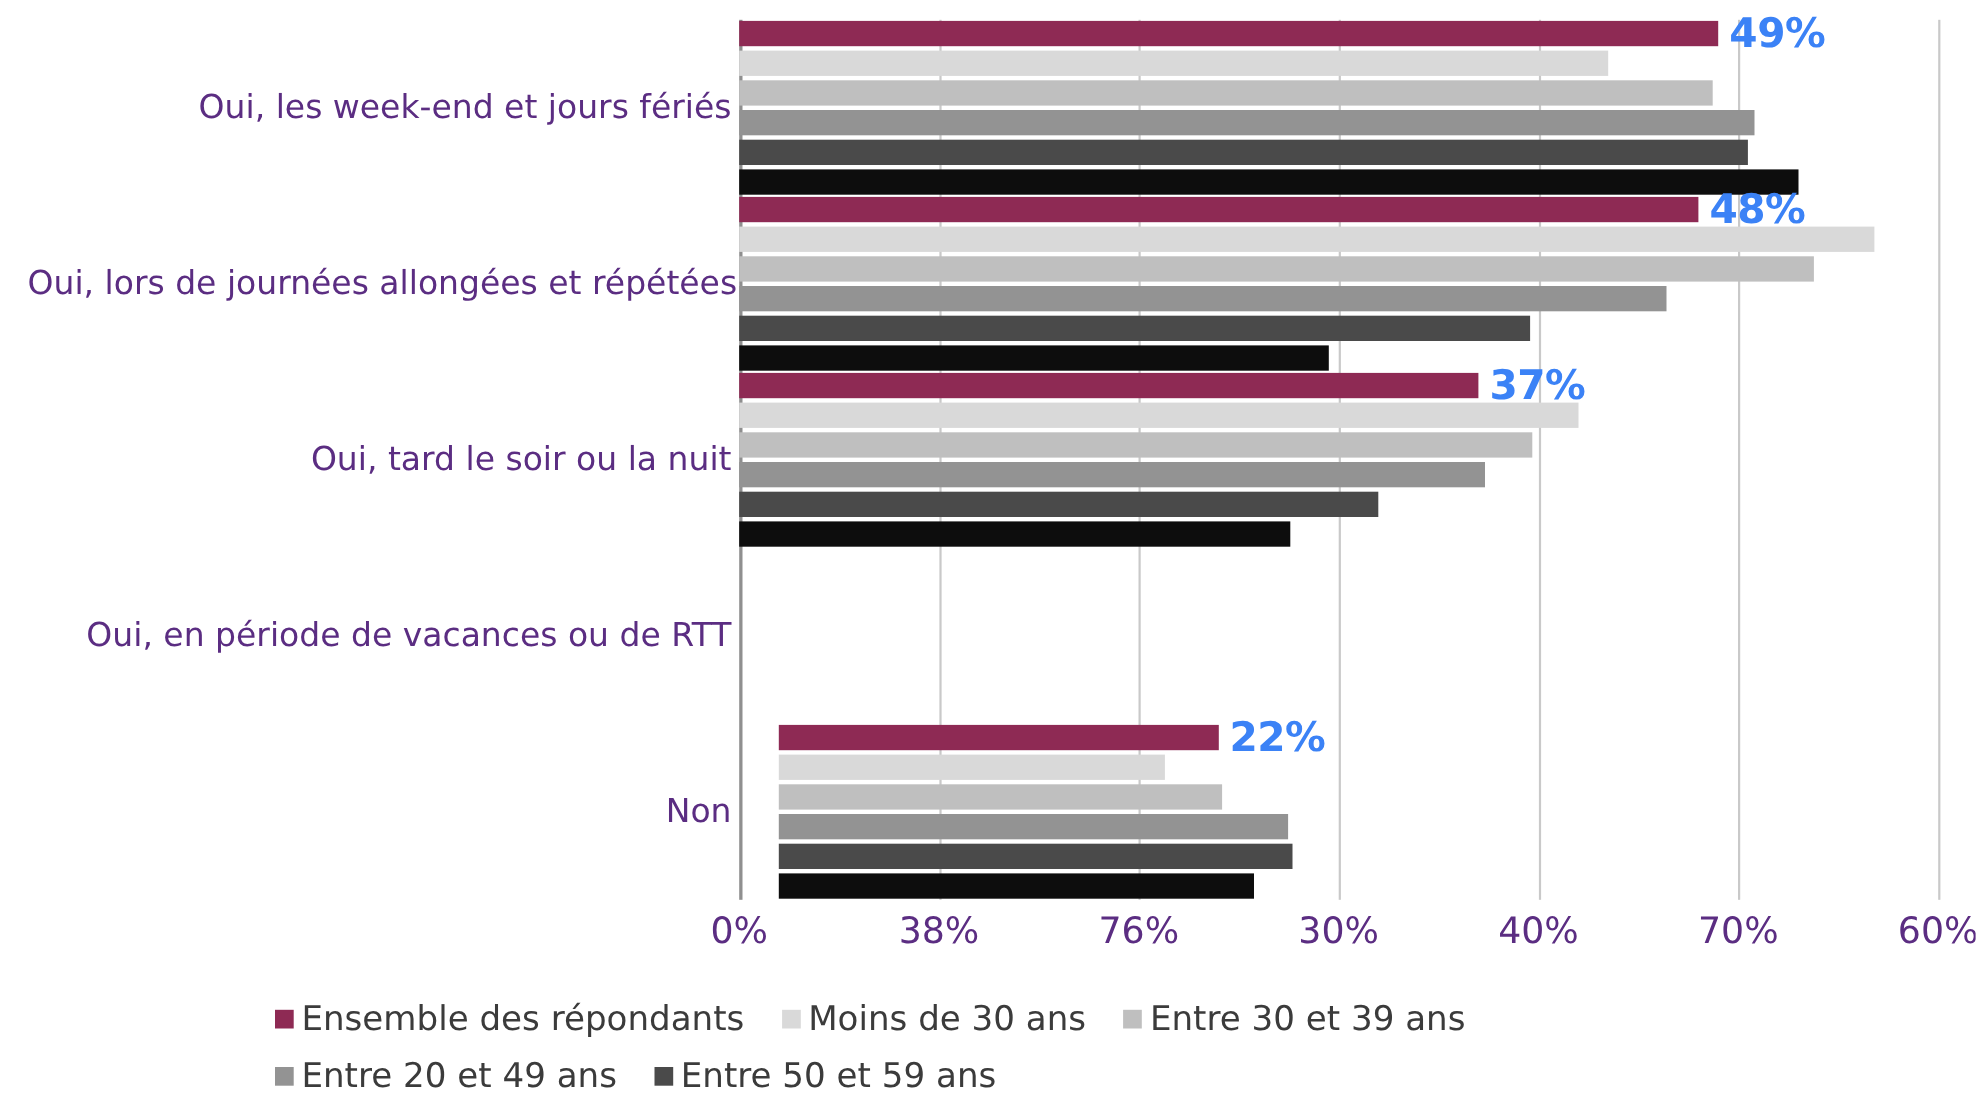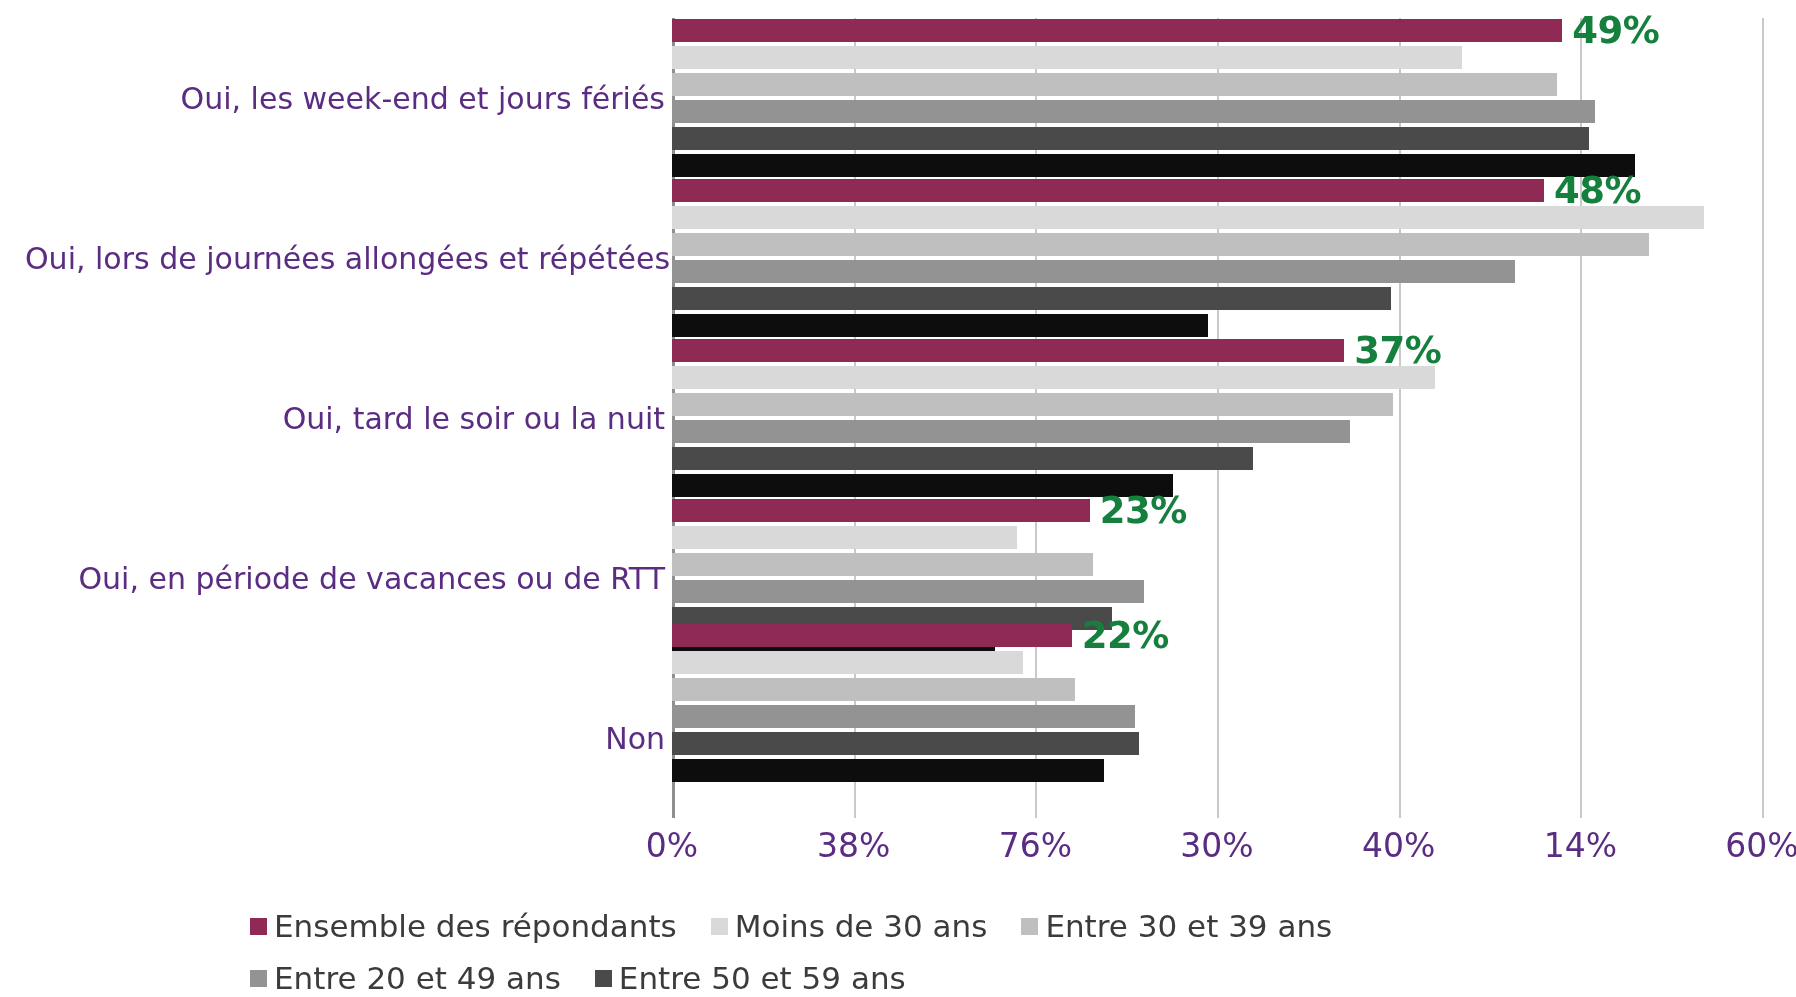--- a/index.html
+++ b/index.html
@@ -69,21 +69,21 @@
   }
   .bar-gap { height: 3px; }
 
   .bar-label {
     position: absolute;
     top: 50%;
     transform: translateY(-50%);
     margin-left: 10px;
     font-size: 37px;
     font-weight: bold;
-    color: #15803d;
+    color: #3b82f6;
     white-space: nowrap;
     letter-spacing: -0.5px;
   }
 
   
   .cat-label {
     position: absolute;
     right: 1131px; 
     width: 640px;
     text-align: right;
@@ -224,47 +224,21 @@
         </div>
         <div class="bar-gap"></div>
         <div class="bar-wrap">
           <div class="bar" title="Entre 50 et 59 ans — Oui, tard le soir ou la nuit : 32%" style="width: 581.333px; background: rgb(74, 74, 74);"></div>
         </div>
         <div class="bar-gap"></div>
         <div class="bar-wrap">
           <div class="bar" title="60 ans ou plus — Oui, tard le soir ou la nuit : 27.6%" style="width: 501.4px; background: rgb(13, 13, 13);"></div>
         </div>
       </div>
-      <div class="cat-row" style="top: 480px; height: 160px;">
-        <div class="bar-wrap">
-          <div class="bar" title="Ensemble des répondants — Oui, en période de vacances ou de RTT : 23%" style="width: 417.833px; background: rgb(142, 42, 84);"></div>
-          <span class="bar-label" style="left: 417.833px;">23%</span>
-        </div>
-        <div class="bar-gap"></div>
-        <div class="bar-wrap">
-          <div class="bar" title="Moins de 30 ans — Oui, en période de vacances ou de RTT : 19%" style="width: 345.167px; background: rgb(217, 217, 217);"></div>
-        </div>
-        <div class="bar-gap"></div>
-        <div class="bar-wrap">
-          <div class="bar" title="Entre 30 et 39 ans — Oui, en période de vacances ou de RTT : 23.2%" style="width: 421.467px; background: rgb(191, 191, 191);"></div>
-        </div>
-        <div class="bar-gap"></div>
-        <div class="bar-wrap">
-          <div class="bar" title="Entre 40 et 49 ans — Oui, en période de vacances ou de RTT : 26%" style="width: 472.333px; background: rgb(147, 147, 147);"></div>
-        </div>
-        <div class="bar-gap"></div>
-        <div class="bar-wrap">
-          <div class="bar" title="Entre 50 et 59 ans — Oui, en période de vacances ou de RTT : 24.2%" style="width: 439.633px; background: rgb(74, 74, 74);"></div>
-        </div>
-        <div class="bar-gap"></div>
-        <div class="bar-wrap">
-          <div class="bar" title="60 ans ou plus — Oui, en période de vacances ou de RTT : 17.8%" style="width: 323.367px; background: rgb(13, 13, 13);"></div>
-        </div>
-      </div>
-      <div class="cat-row" style="top: 605px; height: 160px;">
+      <div class="cat-row" style="top: 640px; height: 160px; padding-left: 36px;">
         <div class="bar-wrap">
           <div class="bar" title="Ensemble des répondants — Non : 22%" style="width: 399.667px; background: rgb(142, 42, 84);"></div>
           <span class="bar-label" style="left: 399.667px;">22%</span>
         </div>
         <div class="bar-gap"></div>
         <div class="bar-wrap">
           <div class="bar" title="Moins de 30 ans — Non : 19.3%" style="width: 350.617px; background: rgb(217, 217, 217);"></div>
         </div>
         <div class="bar-gap"></div>
         <div class="bar-wrap">
@@ -292,21 +266,21 @@
       <div class="cat-label" style="top: 578px;">Oui, en période de vacances ou de RTT</div>
       <div class="cat-label" style="top: 738px;">Non</div>
     </div>
 
   <div class="xaxis" id="xaxis">
       <div class="xtick" style="left: 0px;">0%</div>
       <div class="xtick" style="left: 181.667px;">38%</div>
       <div class="xtick" style="left: 363.333px;">76%</div>
       <div class="xtick" style="left: 545px;">30%</div>
       <div class="xtick" style="left: 726.667px;">40%</div>
-      <div class="xtick" style="left: 908.333px;">14%</div>
+      <div class="xtick" style="left: 908.333px;">70%</div>
       <div class="xtick" style="left: 1090px;">60%</div>
     </div>
 
   <div class="legend" id="legend">
       <div class="legend-row">
         <div class="legend-item">
           <span class="legend-swatch" style="background: rgb(142, 42, 84);"></span>
           <span class="legend-text">Ensemble des répondants</span>
         </div>
         <div class="legend-item">

